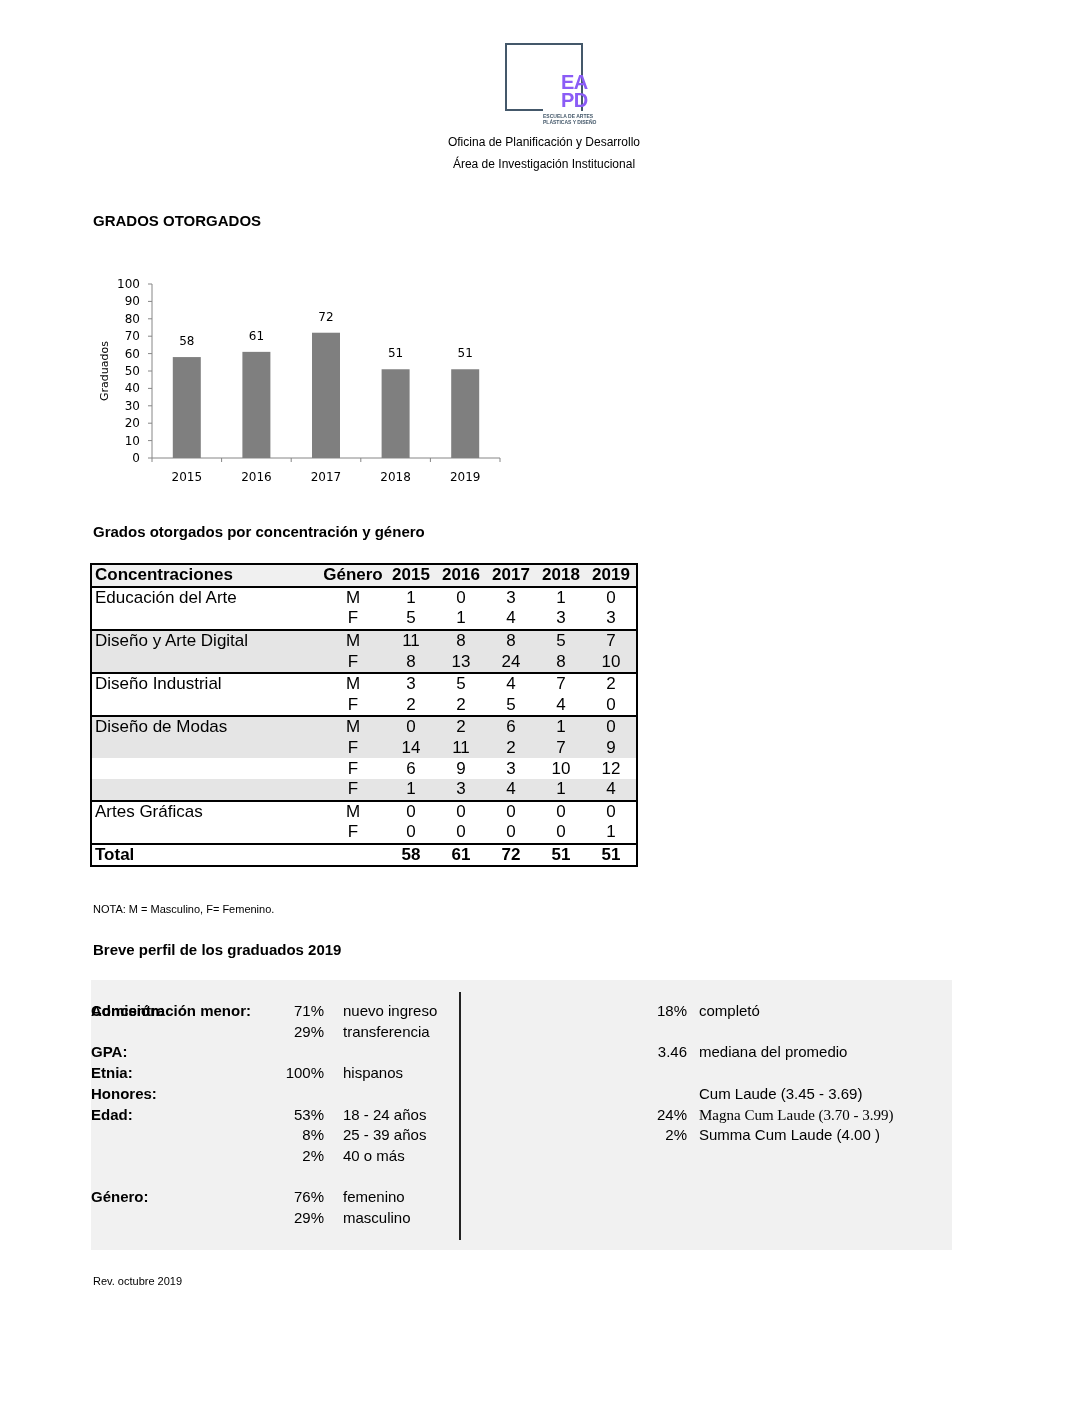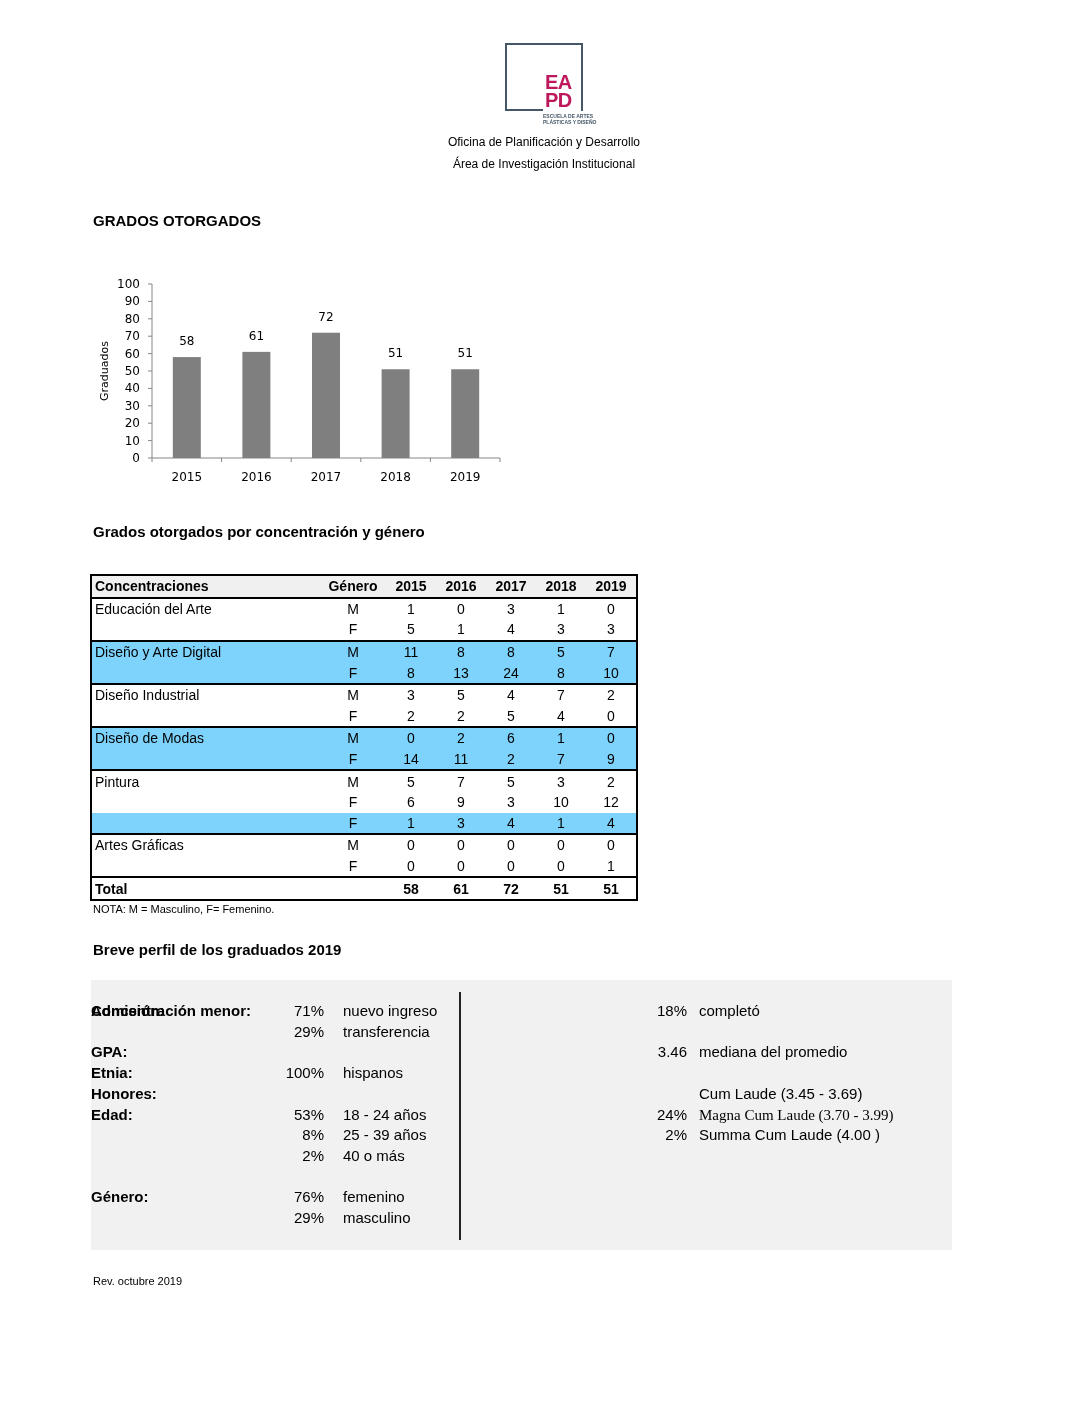--- a/index.html
+++ b/index.html
@@ -1,41 +1,41 @@
 <!DOCTYPE html>
 <html><head>
 <meta charset="utf-8">
 <style>
   html, body { margin: 0; padding: 0; background: #ffffff; }
   body { width: 1088px; height: 1408px; position: relative; font-family: "Liberation Sans", sans-serif; color: #000; overflow: hidden; }
 
   .logo { position: absolute; left: 505px; top: 43px; width: 76px; height: 85px; }
   .logo-box { position: absolute; left: 0; top: 0; width: 74px; height: 66px; border: 2px solid #44586a; border-bottom: none; }
   .logo-box-bottom { position: absolute; left: 0; top: 66px; width: 38px; height: 2px; background: #44586a; }
-  .logo-letters { position: absolute; left: 40px; top: 30px; width: 40px; font-weight: bold; font-size: 20px; line-height: 18px; color: #be185d; letter-spacing: -0.5px; }
+  .logo-letters { position: absolute; left: 56px; top: 30px; width: 40px; font-weight: bold; font-size: 20px; line-height: 18px; color: #8b5cf6; letter-spacing: -0.5px; }
   .logo-sub { position: absolute; left: 38px; top: 70px; width: 46px; font-size: 5px; line-height: 6px; color: #44586a; font-weight: bold; white-space: nowrap; }
 
   .office { position: absolute; left: 0; width: 1088px; text-align: center; font-size: 12px; }
   .office.l1 { top: 135px; }
   .office.l2 { top: 157px; }
 
   .section-title { position: absolute; left: 93px; font-weight: bold; font-size: 15px; }
 
   .chart { position: absolute; left: 95px; top: 275px; width: 420px; height: 220px; }
   .chart svg { overflow: visible; }
 
-  table.conc { position: absolute; left: 90px; top: 563px; border-collapse: collapse; font-size: 14px; width: 548px; margin-top: 11px; }
+  table.conc { position: absolute; left: 90px; top: 563px; border-collapse: collapse; font-size: 17px; width: 548px; }
   table.conc th, table.conc td { padding: 0 3px; height: 20.6px; line-height: 20px; }
   table.conc thead tr { background: #f0f0f0; border: 2px solid #000; }
   table.conc th { font-weight: bold; text-align: center; }
   table.conc th.c-name { text-align: left; }
   table.conc td.num { text-align: center; width: 44px; }
   table.conc td.gen { text-align: center; width: 60px; }
   table.conc tbody tr.grp-start td { border-top: 2px solid #000; }
-  table.conc tbody tr.shade { background: #7dd3fc; }
+  table.conc tbody tr.shade { background: #e5e5e5; }
   table.conc tbody tr.total td { font-weight: bold; border-top: 2px solid #000; border-bottom: 2px solid #000; }
   table.conc { border-left: 2px solid #000; border-right: 2px solid #000; }
   .note { position: absolute; left: 93px; top: 903px; font-size: 11px; }
 
   .profile { position: absolute; left: 91px; top: 980px; width: 861px; height: 270px; background: #f1f1f1; font-size: 15px; }
   .prof-divider { position: absolute; left: 368px; top: 12px; width: 2px; height: 248px; background: #222; }
   .prof-row { position: absolute; height: 20px; line-height: 20px; white-space: nowrap; }
   .p-label { position: absolute; text-align: left; font-weight: bold; }
   .p-pct { position: absolute; text-align: right; }
   .p-desc { position: absolute; }
@@ -194,29 +194,20 @@
       </tr>
       <tr class="shade">
         <td></td>
         <td class="gen">F</td>
         <td class="num">14</td>
         <td class="num">11</td>
         <td class="num">2</td>
         <td class="num">7</td>
         <td class="num">9</td>
       </tr>
-      <tr class="grp-start">
-        <td>Pintura</td>
-        <td class="gen">M</td>
-        <td class="num">5</td>
-        <td class="num">7</td>
-        <td class="num">5</td>
-        <td class="num">3</td>
-        <td class="num">2</td>
-      </tr>
       <tr class="">
         <td></td>
         <td class="gen">F</td>
         <td class="num">6</td>
         <td class="num">9</td>
         <td class="num">3</td>
         <td class="num">10</td>
         <td class="num">12</td>
       </tr>
       <tr class="shade">

